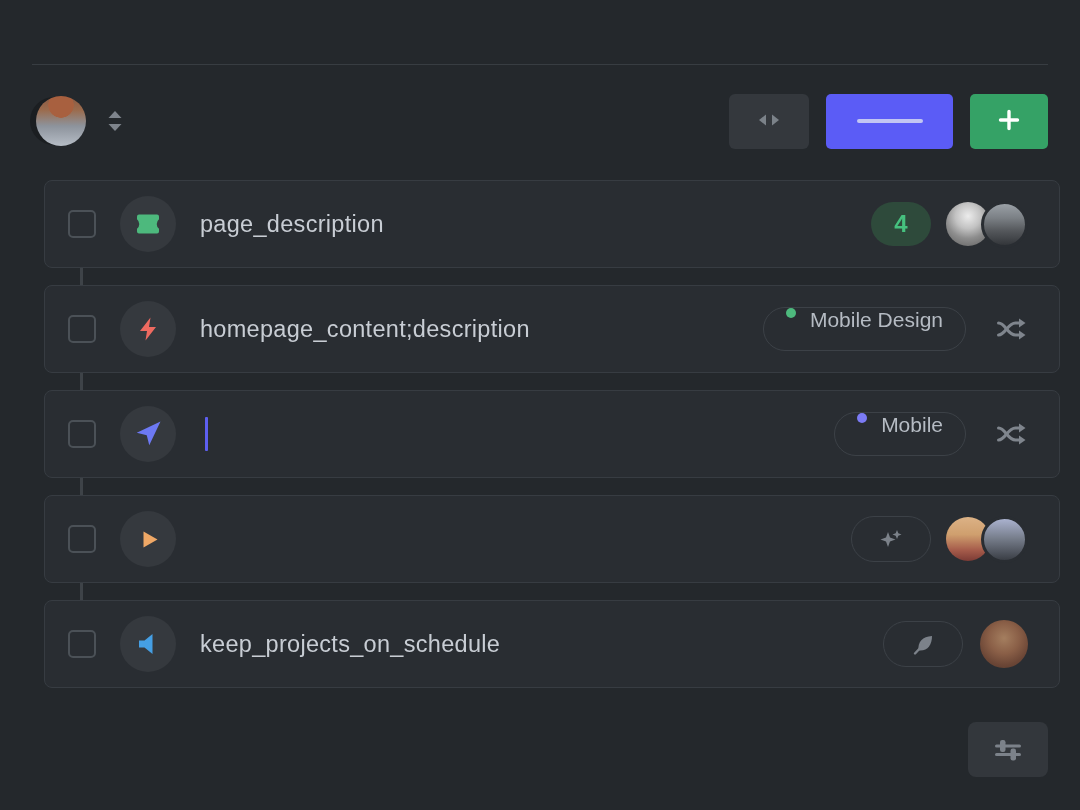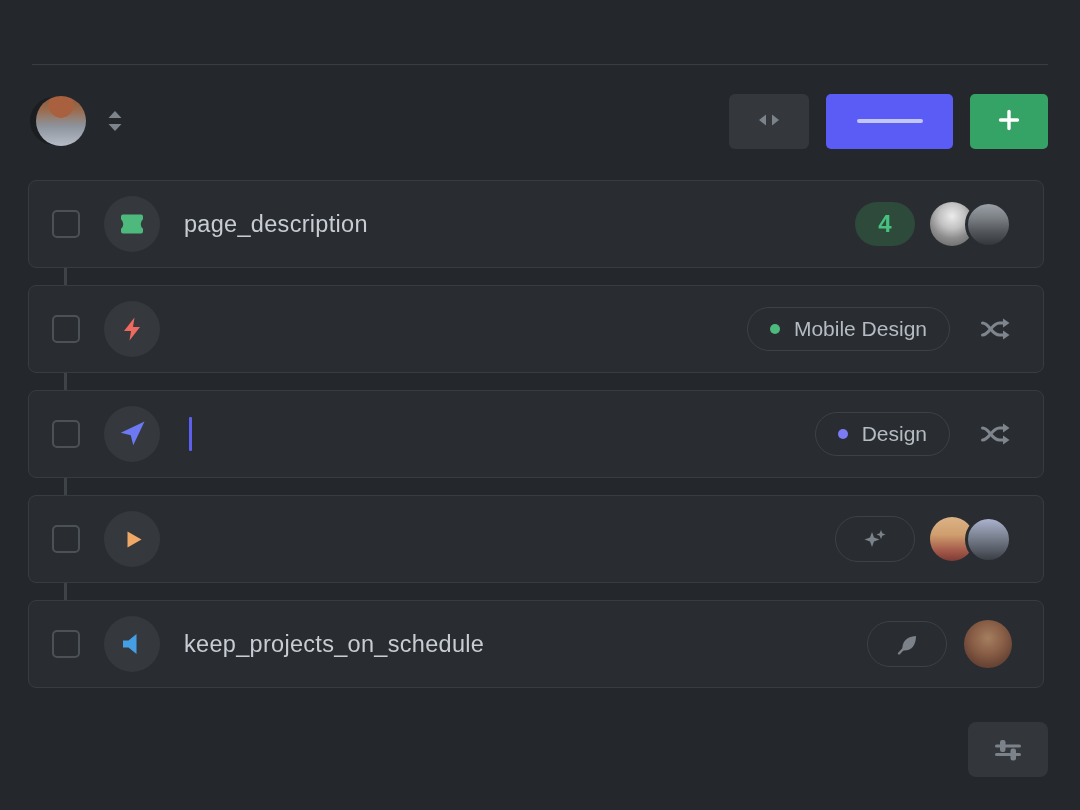--- a/index.html
+++ b/index.html
@@ -22,40 +22,40 @@
   .sort-icon { margin-left:19px; display:inline-flex; }
 
   .header-actions { display:flex; align-items:center; gap:17px; }
   .btn { border:none; cursor:pointer; display:flex; align-items:center; justify-content:center; }
   .btn-dark   { width:80px; height:55px; border-radius:6px; background:#34383d; }
   .btn-purple { width:127px; height:55px; border-radius:5px; }
   .btn-green  { width:78px; height:55px; border-radius:5px; }
   .purple-line { width:66px; height:4.5px; border-radius:2.5px; background:#c2c6f3; }
 
   
-  .rows { position:absolute; top:180px; left:28px; width:1016px; }
+  .rows { position:absolute; top:180px; left:44px; width:1016px; }
   .row { height:88px; background:#292d32; border:1px solid #373c42; border-radius:8px;
          display:flex; align-items:center; padding:0 31px 0 23px; }
   .gap { height:17px; position:relative; }
   .connector { position:absolute; left:36px; top:0; bottom:0; width:3px; background:#3e4348; }
 
   .checkbox { width:28px; height:28px; border:2px solid #4b5157; border-radius:5px;
               flex:none; margin-right:24px; background:transparent; }
   .icon-circle { width:56px; height:56px; border-radius:50%; background:#35393e; flex:none;
                  margin-right:24px; display:flex; align-items:center; justify-content:center; }
   .row-title { font-size:23.5px; letter-spacing:0.3px; color:#c8cdd4; white-space:nowrap; }
   .caret { display:inline-block; width:3px; height:34px; background:#5d5ff0;
            margin-left:5px; vertical-align:-7px; border-radius:1px; }
   .row-right { margin-left:auto; display:flex; align-items:center; }
 
   .badge { min-width:60px; height:44px; border-radius:22px; padding:0 16px;
            display:flex; align-items:center; justify-content:center;
            font-size:24px; font-weight:bold; }
   .tag-pill { height:44px; border:1.5px solid #3c4147; border-radius:22px;
-              display:flex; align-items:center; padding:0 22px; gap:14px; }
+              display:flex; align-items:flex-start; padding:0 22px; gap:14px; }
   .tag-dot { width:10px; height:10px; border-radius:50%; flex:none; }
   .tag-label { font-size:21px; color:#b5bbc3; white-space:nowrap; }
   .icon-pill { width:80px; height:46px; border:1.5px solid #3c4147; border-radius:23px;
                background:transparent; display:flex; align-items:center; justify-content:center;
                cursor:pointer; }
   .shuffle-btn { margin-left:28px; background:none; border:none; cursor:pointer;
                  display:flex; align-items:center; }
 
   .avatars { display:flex; align-items:center; margin-left:15px; }
   .row-avatar { width:44px; height:44px; }
@@ -134,20 +134,21 @@
         <span class="connector"></span>
       </div>
 
     <div class="row">
       <button class="checkbox"></button>
       <span class="icon-circle">
         <svg width="30" height="30" viewBox="0 0 30 30">
           <path d="M17.5 3.5 L7 17 H14 L12.5 26.5 L23 13 H16 Z" style="fill: rgb(238, 106, 96);"></path>
         </svg>
       </span>
+      <span class="row-title">homepage_content;description</span>
       <div class="row-right">
         <span class="tag-pill">
           <span class="tag-dot" style="background-color: rgb(77, 185, 125);"></span>
           <span class="tag-label">Mobile Design</span>
         </span>
         <button class="shuffle-btn">
           <svg width="34" height="32" viewBox="0 0 32 32">
             <path d="M3.5 22 C10.5 22 12.5 10 20.5 10 H25" stroke="#7f858d" stroke-width="3" fill="none" stroke-linecap="round"></path>
             <path d="M3.5 10 C10.5 10 12.5 22 20.5 22 H25" stroke="#7f858d" stroke-width="3" fill="none" stroke-linecap="round"></path>
             <path d="M24 5.5 L30.5 10 L24 14.5 Z" fill="#7f858d"></path>
@@ -165,21 +166,21 @@
       <button class="checkbox"></button>
       <span class="icon-circle">
         <svg width="30" height="30" viewBox="0 0 30 30">
           <polygon points="3.75,13.75 27.5,2.5 16.25,26.25 13.75,16.25" style="fill: rgb(109, 121, 243);"></polygon>
         </svg>
       </span>
       <span class="row-title"><span class="caret"></span></span>
       <div class="row-right">
         <span class="tag-pill">
           <span class="tag-dot" style="background-color: rgb(123, 123, 245);"></span>
-          <span class="tag-label">Design</span>
+          <span class="tag-label">Mobile</span>
         </span>
         <button class="shuffle-btn">
           <svg width="34" height="32" viewBox="0 0 32 32">
             <path d="M3.5 22 C10.5 22 12.5 10 20.5 10 H25" stroke="#7f858d" stroke-width="3" fill="none" stroke-linecap="round"></path>
             <path d="M3.5 10 C10.5 10 12.5 22 20.5 22 H25" stroke="#7f858d" stroke-width="3" fill="none" stroke-linecap="round"></path>
             <path d="M24 5.5 L30.5 10 L24 14.5 Z" fill="#7f858d"></path>
             <path d="M24 17.5 L30.5 22 L24 26.5 Z" fill="#7f858d"></path>
           </svg>
         </button>
       </div>

